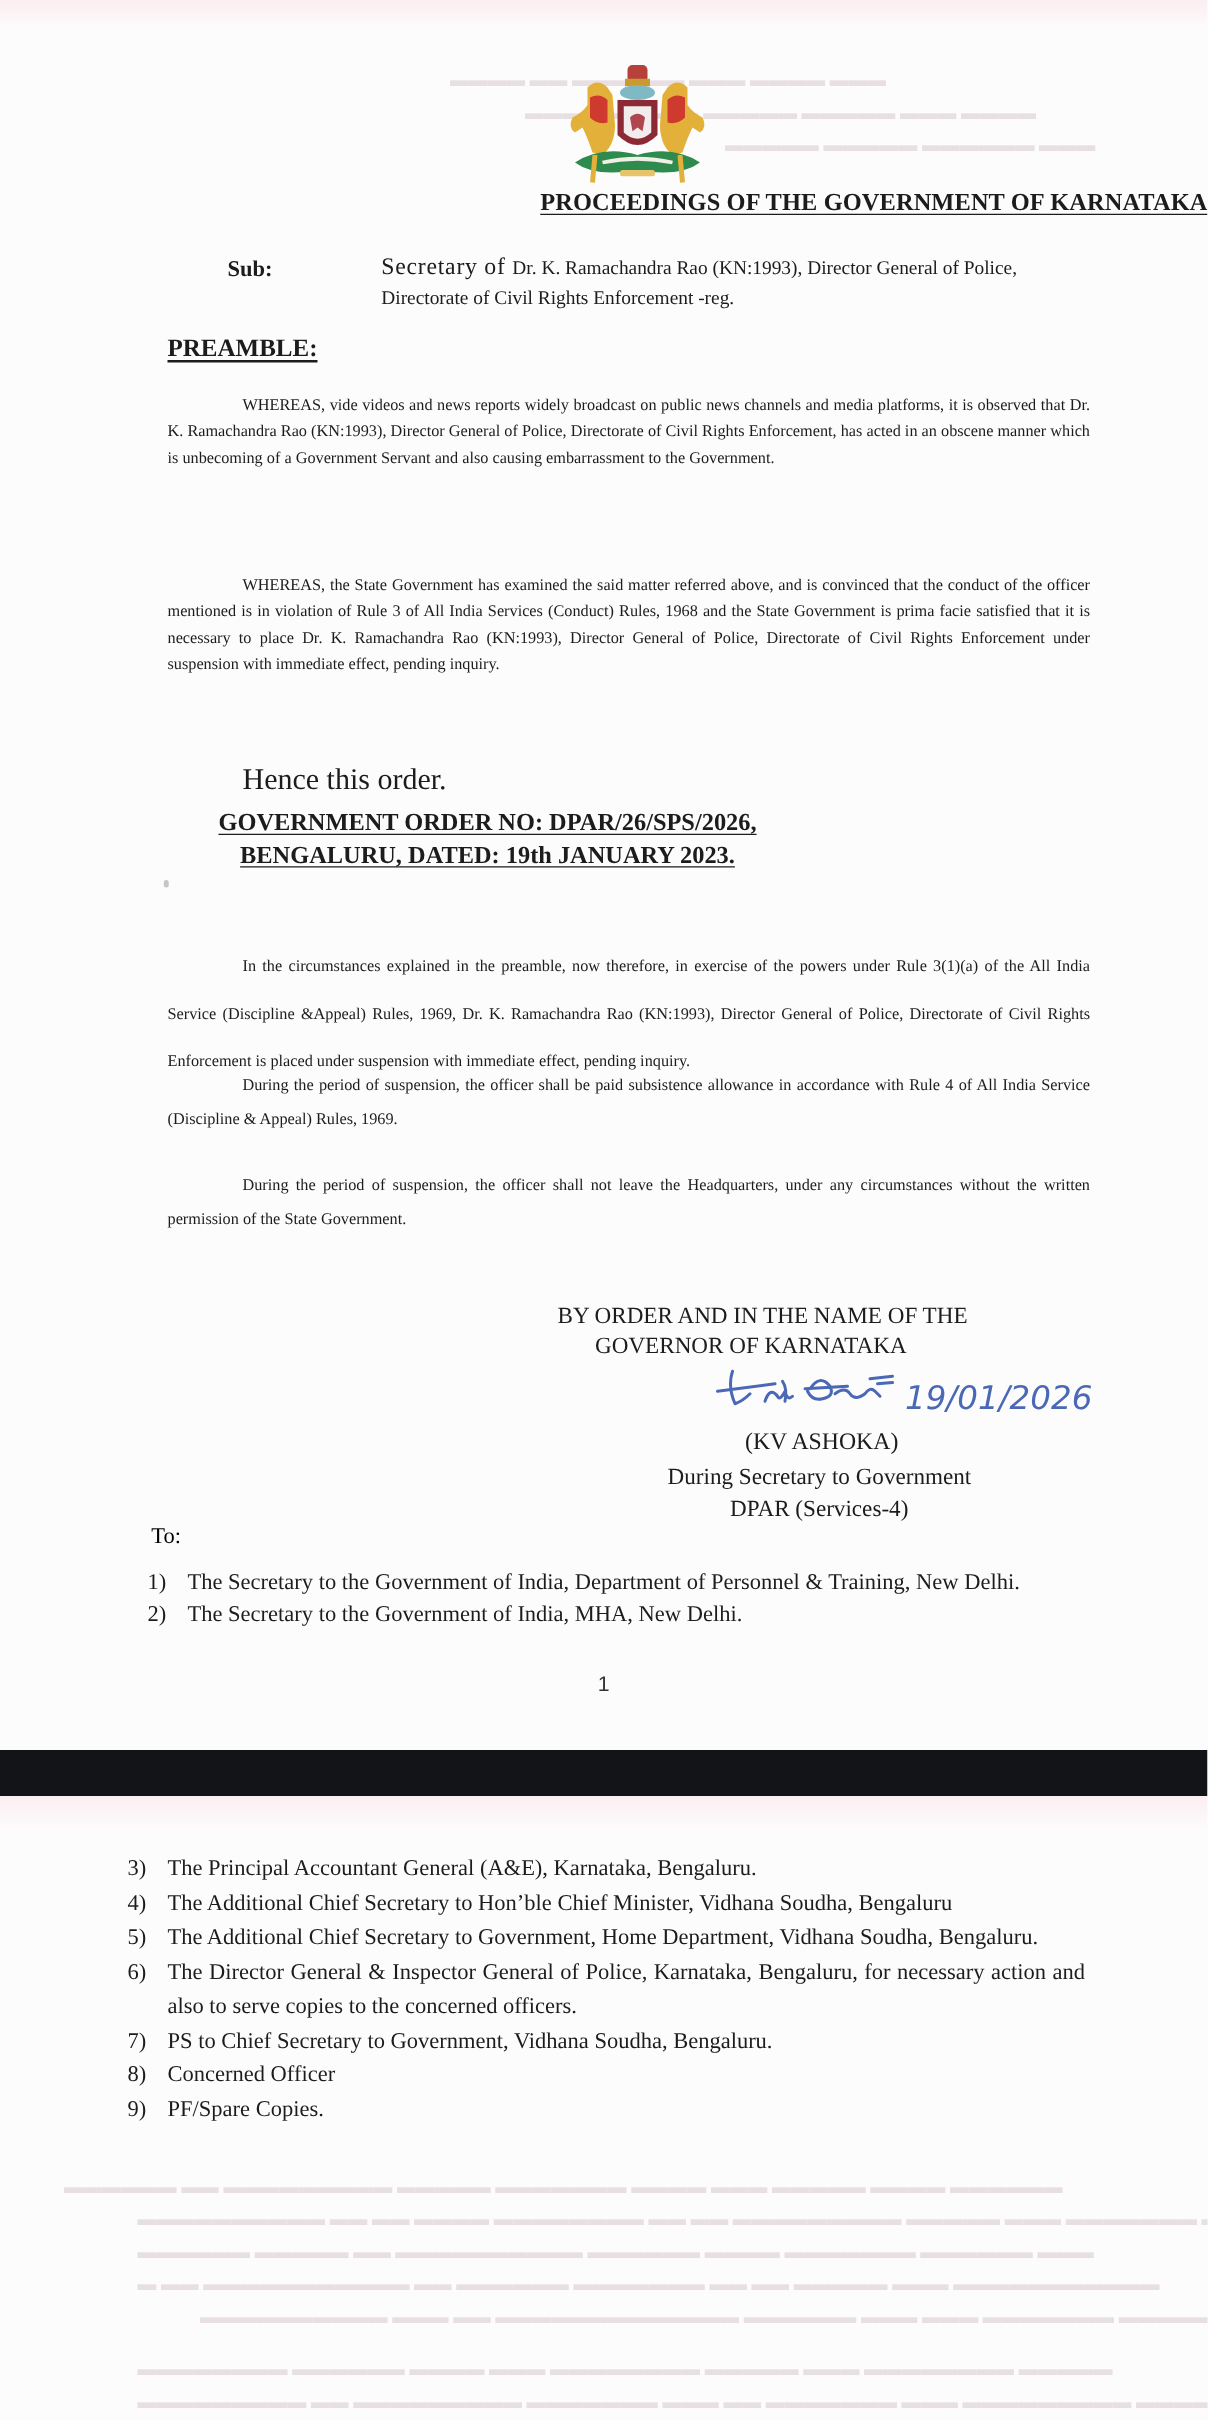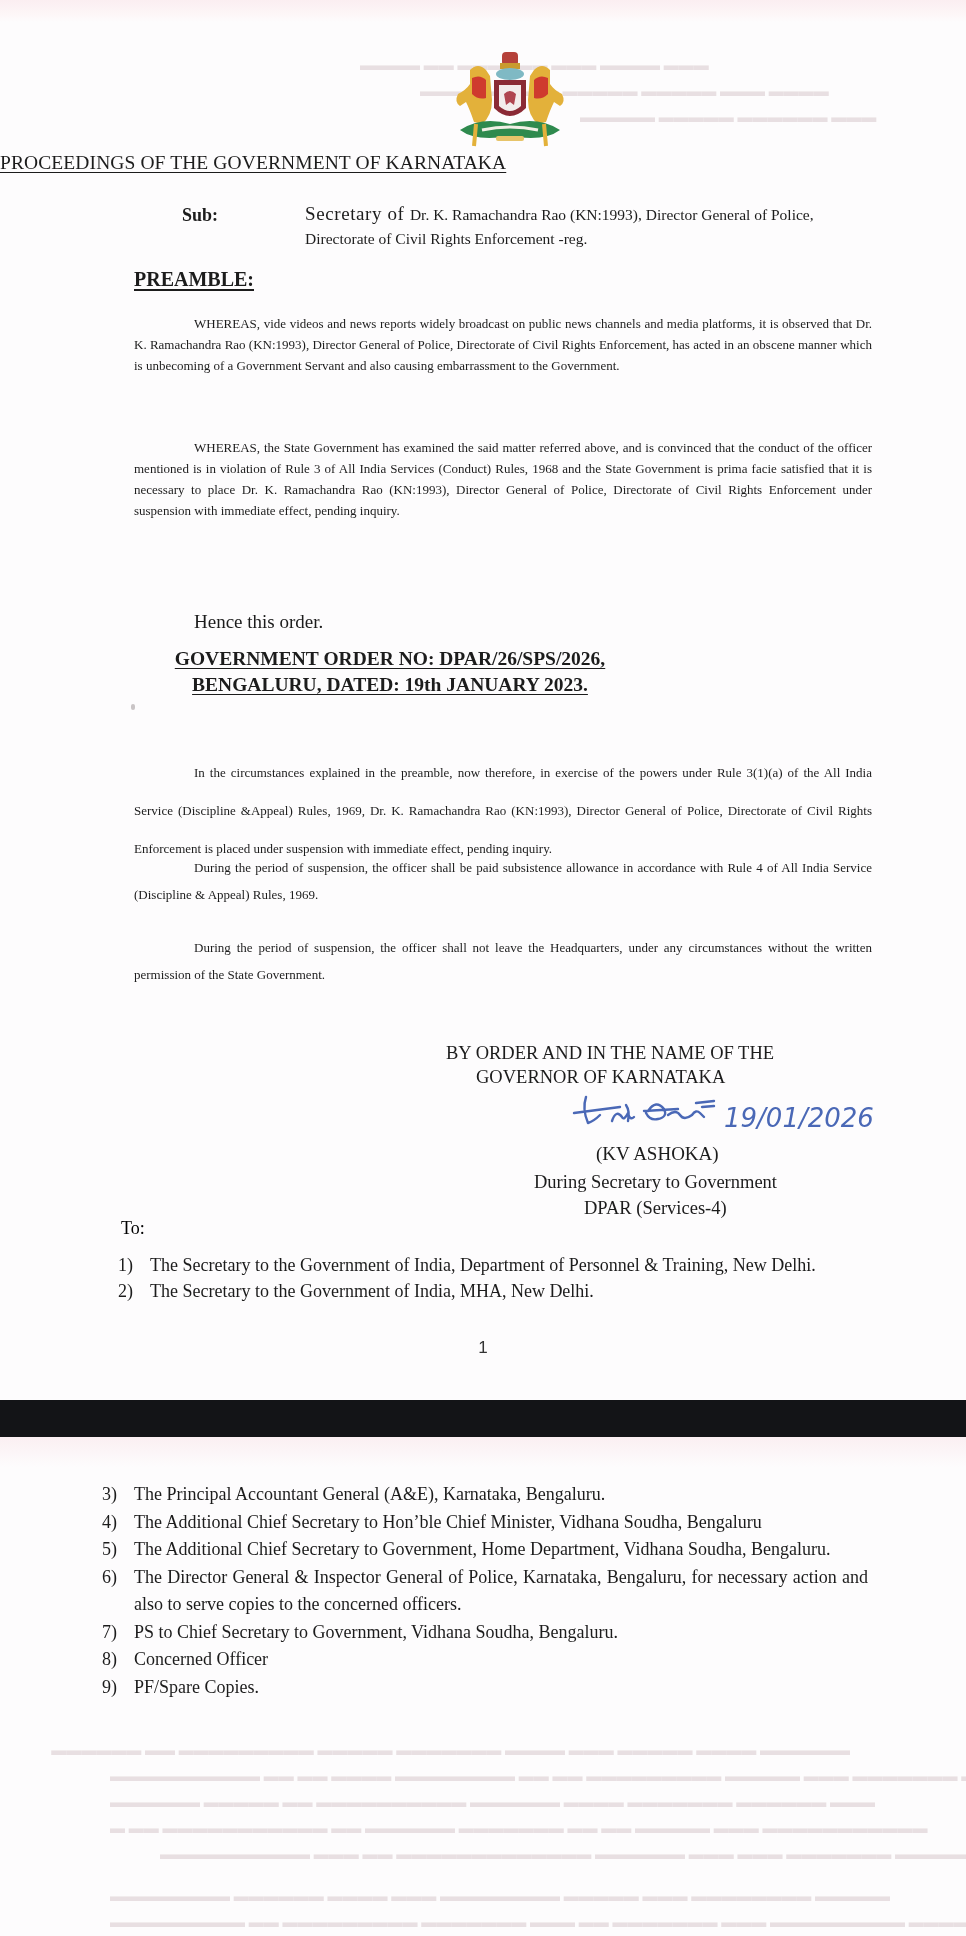--- a/index.html
+++ b/index.html
@@ -13,36 +13,36 @@
     background: linear-gradient(to bottom, #fbeef1, #fdf7f8 70%, rgba(253,252,253,0)); }
   .tint-band { position: absolute; left: 0; width: 966px; height: 30px;
     background: linear-gradient(to bottom, #fbeff2, rgba(253,252,253,0)); }
   .separator { position: absolute; left: 0; top: 1400px; width: 966px; height: 37px; background: #131417; }
 
   
   .ghost { position: absolute; color: #e8dfe2; font-size: 15px; line-height: 26px; transform: scaleX(-1); white-space: nowrap; }
 
   .emblem { position: absolute; left: 452px; top: 50px; width: 116px; height: 100px; }
 
-  .title { position: absolute; left: 0; width: 966px; top: 152px; text-align: left;
-    font-weight: normal; font-size: 19.5px; letter-spacing: 0.1px; }
+  .title { position: absolute; left: 0; width: 966px; top: 152px; text-align: right;
+    font-weight: bold; font-size: 19.5px; letter-spacing: 0.1px; }
   .title span { text-decoration: underline; text-underline-offset: 3px; }
 
   .sub-label { position: absolute; left: 182px; top: 205px; font-weight: bold; font-size: 18px; }
   .sub-text { position: absolute; left: 305px; top: 202px; width: 565px; font-size: 16px; line-height: 24px; }
   .sub-text .big { font-size: 19px; letter-spacing: 0.6px; }
   .sub-text .small { font-size: 15.5px; }
 
   .preamble { position: absolute; left: 134px; top: 268px; font-weight: bold; font-size: 20px; text-decoration: underline; text-underline-offset: 3px; }
 
   .para { position: absolute; left: 134px; width: 738px; font-size: 13px; line-height: 21px; text-align: justify; }
   .para .indent { display: inline-block; width: 60px; }
   .p1 { top: 313px; }
-  .p2 { top: 437px; }
-  .hence { position: absolute; left: 194px; top: 611px; font-size: 19px; }
+  .p2 { top: 457px; }
+  .hence { position: absolute; left: 194px; top: 611px; font-size: 24px; }
 
   .order-head { position: absolute; left: 0; width: 780px; top: 646px; text-align: center;
     font-weight: bold; font-size: 19.5px; line-height: 26px; }
   .order-head span { text-decoration: underline; text-underline-offset: 3px; }
 
   .p3 { top: 754px; line-height: 38px; }
   .p4 { top: 855px; line-height: 26.5px; }
   .p5 { top: 935px; line-height: 26.5px; }
 
   .sign-block { position: absolute; left: 420px; top: 1041px; width: 430px; font-size: 18.5px; line-height: 24px; }

